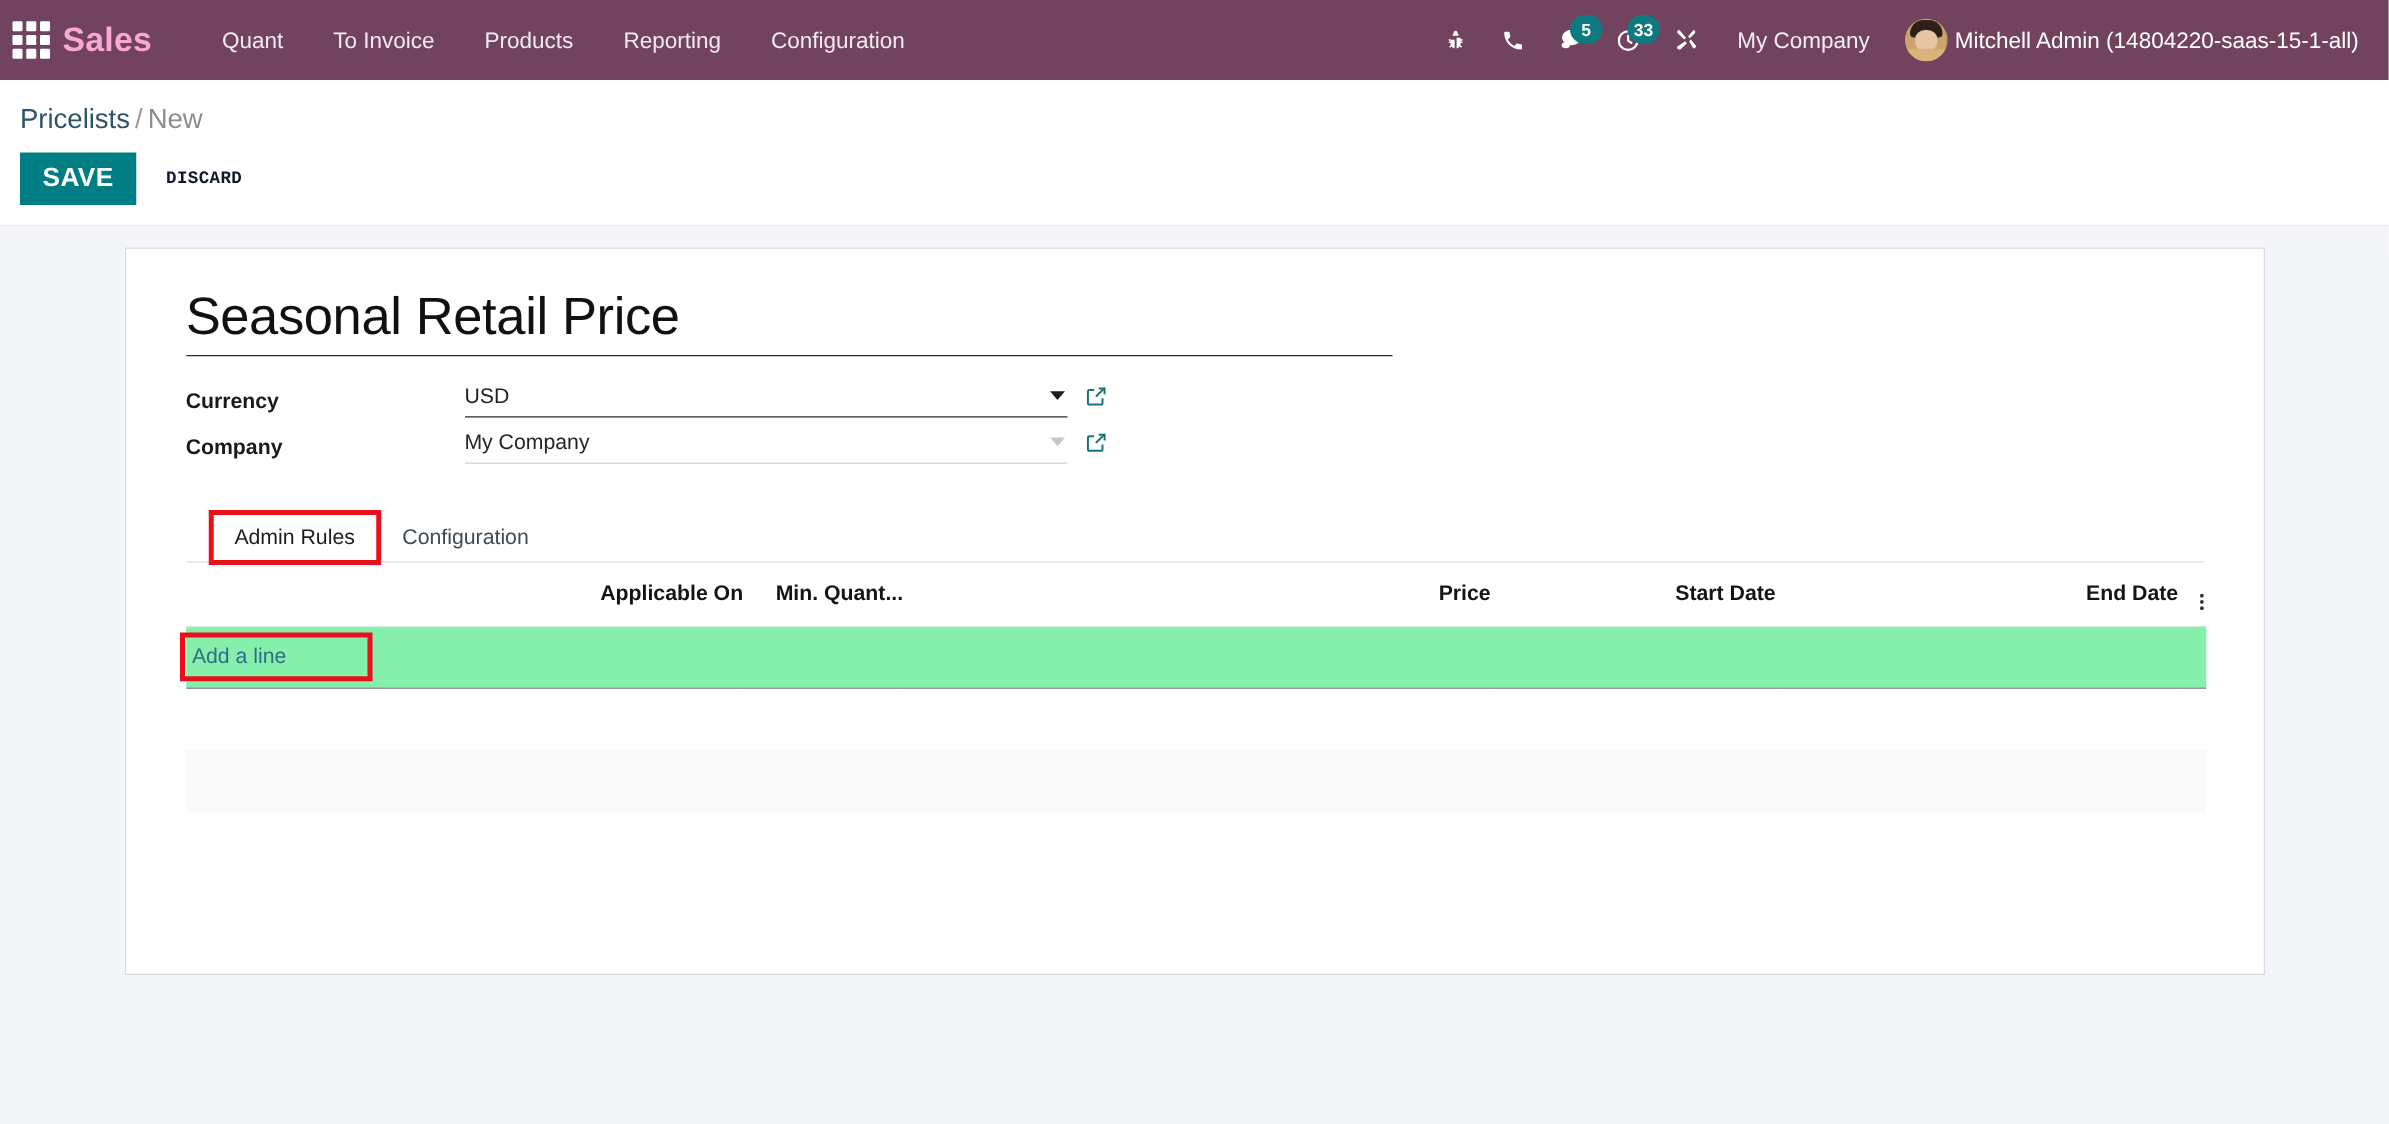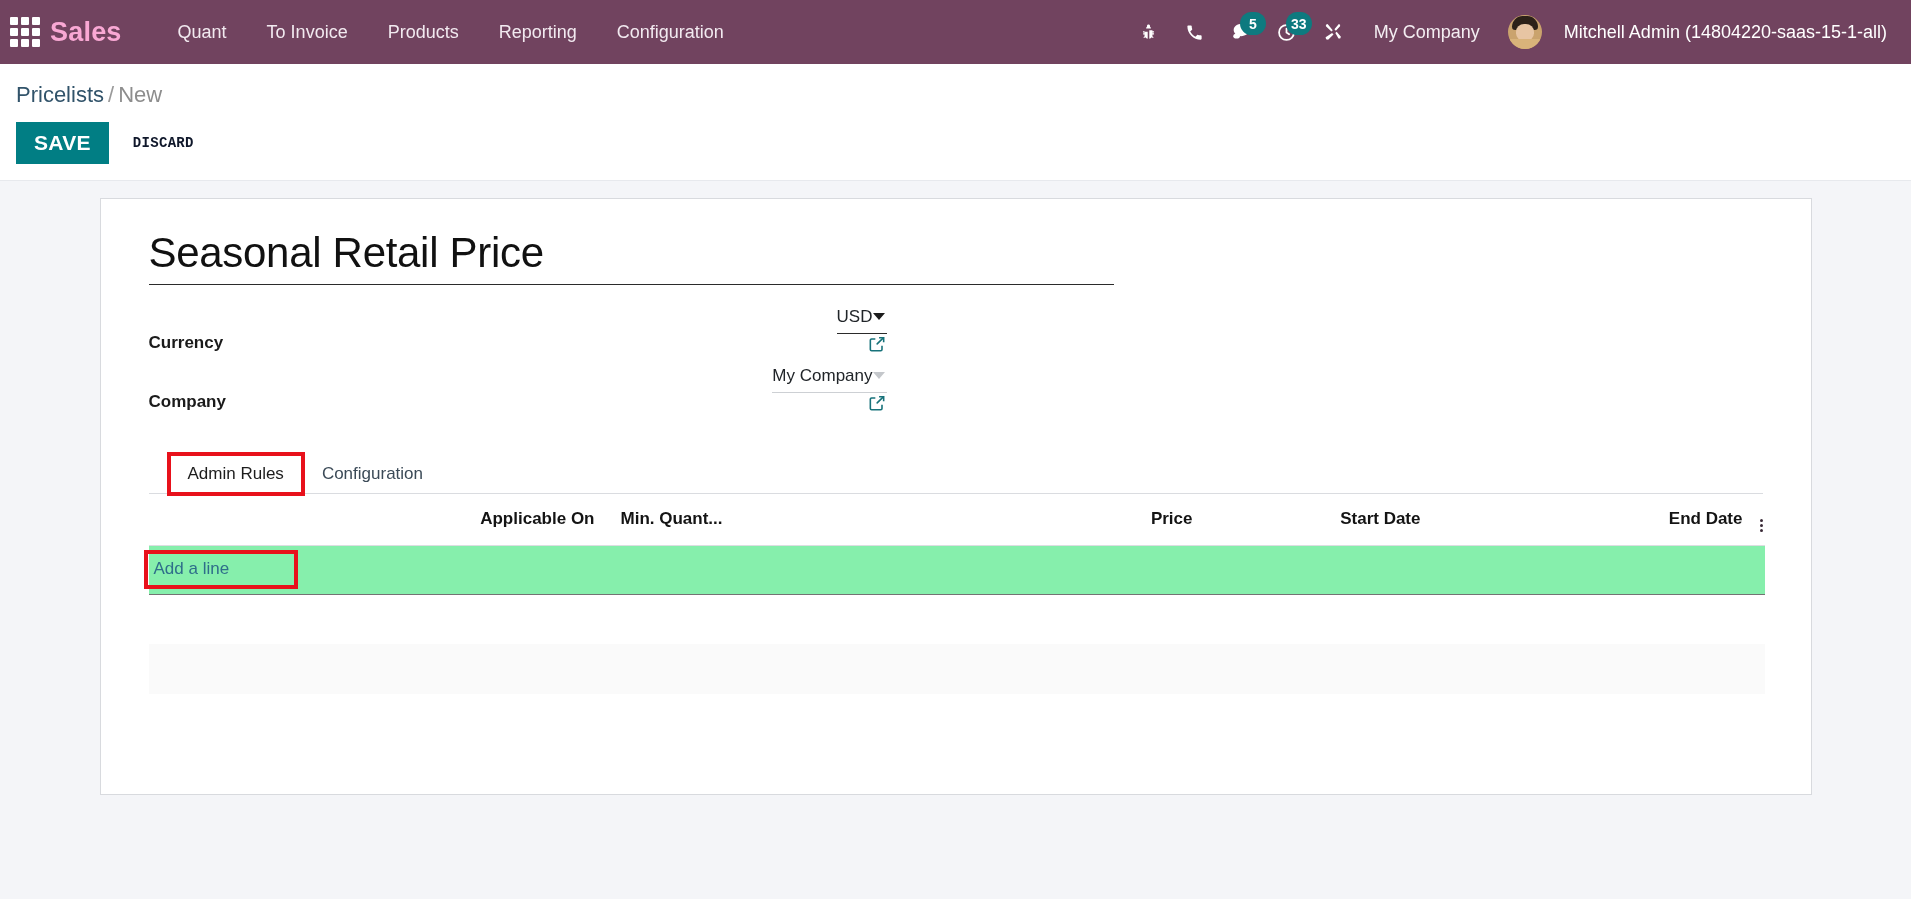--- a/index.html
+++ b/index.html
@@ -95,21 +95,21 @@
     font-size: 18px;
     color: #f4eef2;
     padding: 10px 18px;
     white-space: nowrap;
     cursor: pointer;
   }
 
   .user-block {
     display: flex;
     align-items: center;
-    gap: 22px;
+    gap: 6px;
     padding: 4px 6px 4px 10px;
     cursor: pointer;
     white-space: nowrap;
   }
   .avatar {
     width: 34px; height: 34px;
     border-radius: 50%;
     overflow: hidden;
     flex: 0 0 34px;
     background: #caa36d;
@@ -211,23 +211,22 @@
     width: 223px;
     font-size: 17px;
     font-weight: 700;
     color: #1a1a1a;
     padding-bottom: 3px;
     flex: 0 0 223px;
   }
   .field-control {
     width: 515px;
     display: flex;
-    align-items: flex-end;
+    align-items: flex-start;
     position: relative;
-    flex-direction: column;
   }
   .field-input {
     flex: 1;
     font-size: 17px;
     color: #212529;
     padding-bottom: 6px;
     border-bottom: 1px solid #2b2b2b;
     display: flex;
     align-items: center;
     justify-content: space-between;

